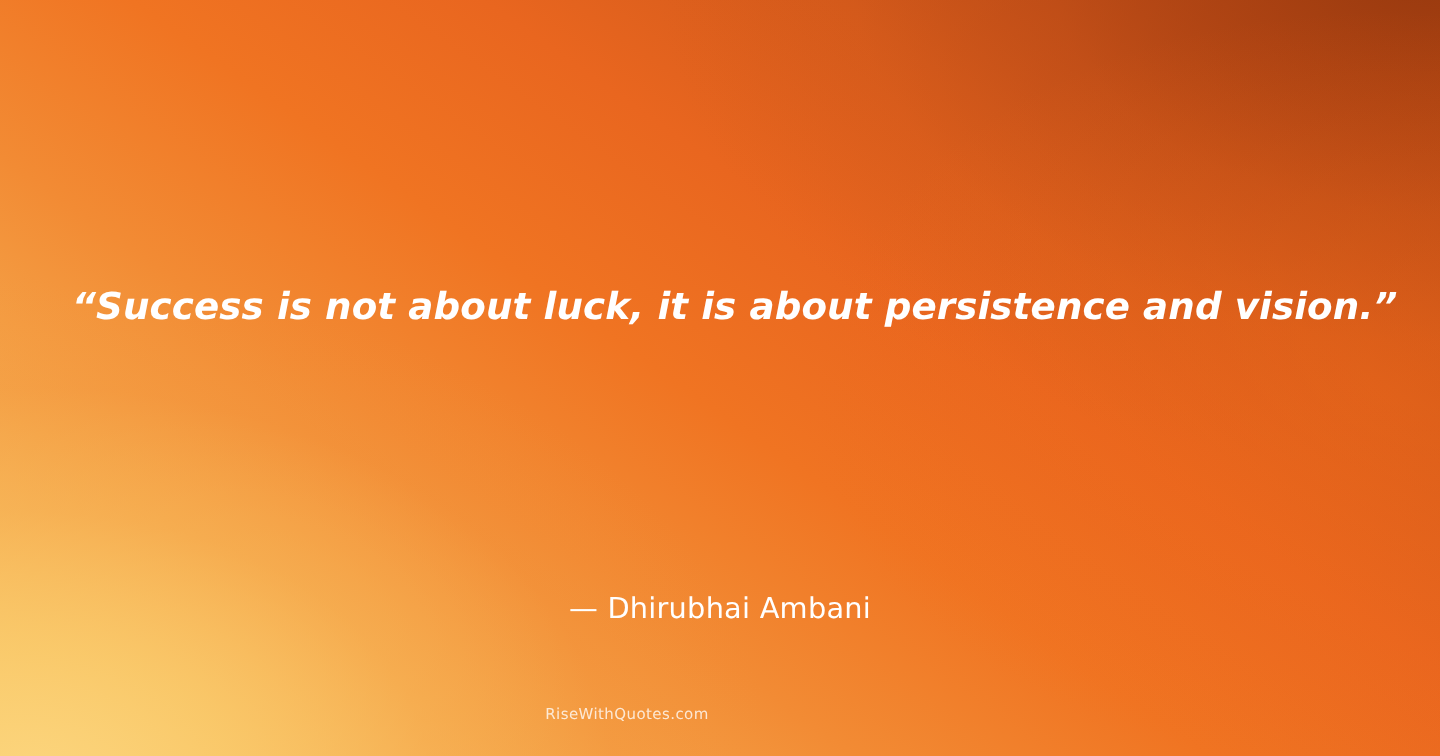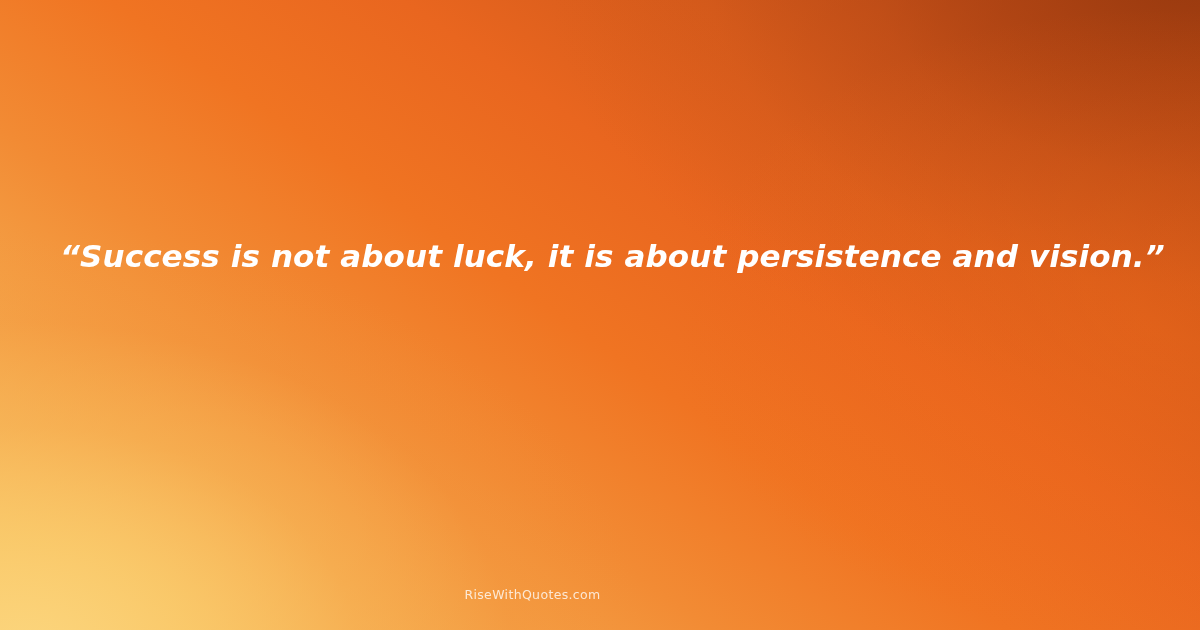--- a/index.html
+++ b/index.html
@@ -133,21 +133,20 @@
     white-space: nowrap;
   }
 
   
   .footer-wrap {
     position: absolute;
     top: 584px;
     left: 0;
     width: 1045px;
     text-align: center;
-    padding-left: 10px;
   }
 
   .footer-text {
     display: inline-block;
     margin: 0;
     font-family: "DejaVu Sans", sans-serif;
     font-size: 12.5px;
     font-weight: 400;
     letter-spacing: 0.35px;
     color: rgba(255, 255, 255, 0.78);
@@ -163,19 +162,22 @@
   <div class="bg-gold"></div>
   <div class="bg-rust"></div>
   <div class="bg-glow"></div>
 
   <div class="content">
 
     <div class="quote-wrap">
       <p class="quote-text">“Success is not about luck, it is about persistence and vision.”</p>
     </div>
 
+    <div class="attribution-wrap">
+      <p class="attribution-text">— Dhirubhai Ambani</p>
+    </div>
 
     <div class="footer-wrap">
       <p class="footer-text">RiseWithQuotes.com</p>
     </div>
 
   </div>
 </div>
 
 </body></html>

